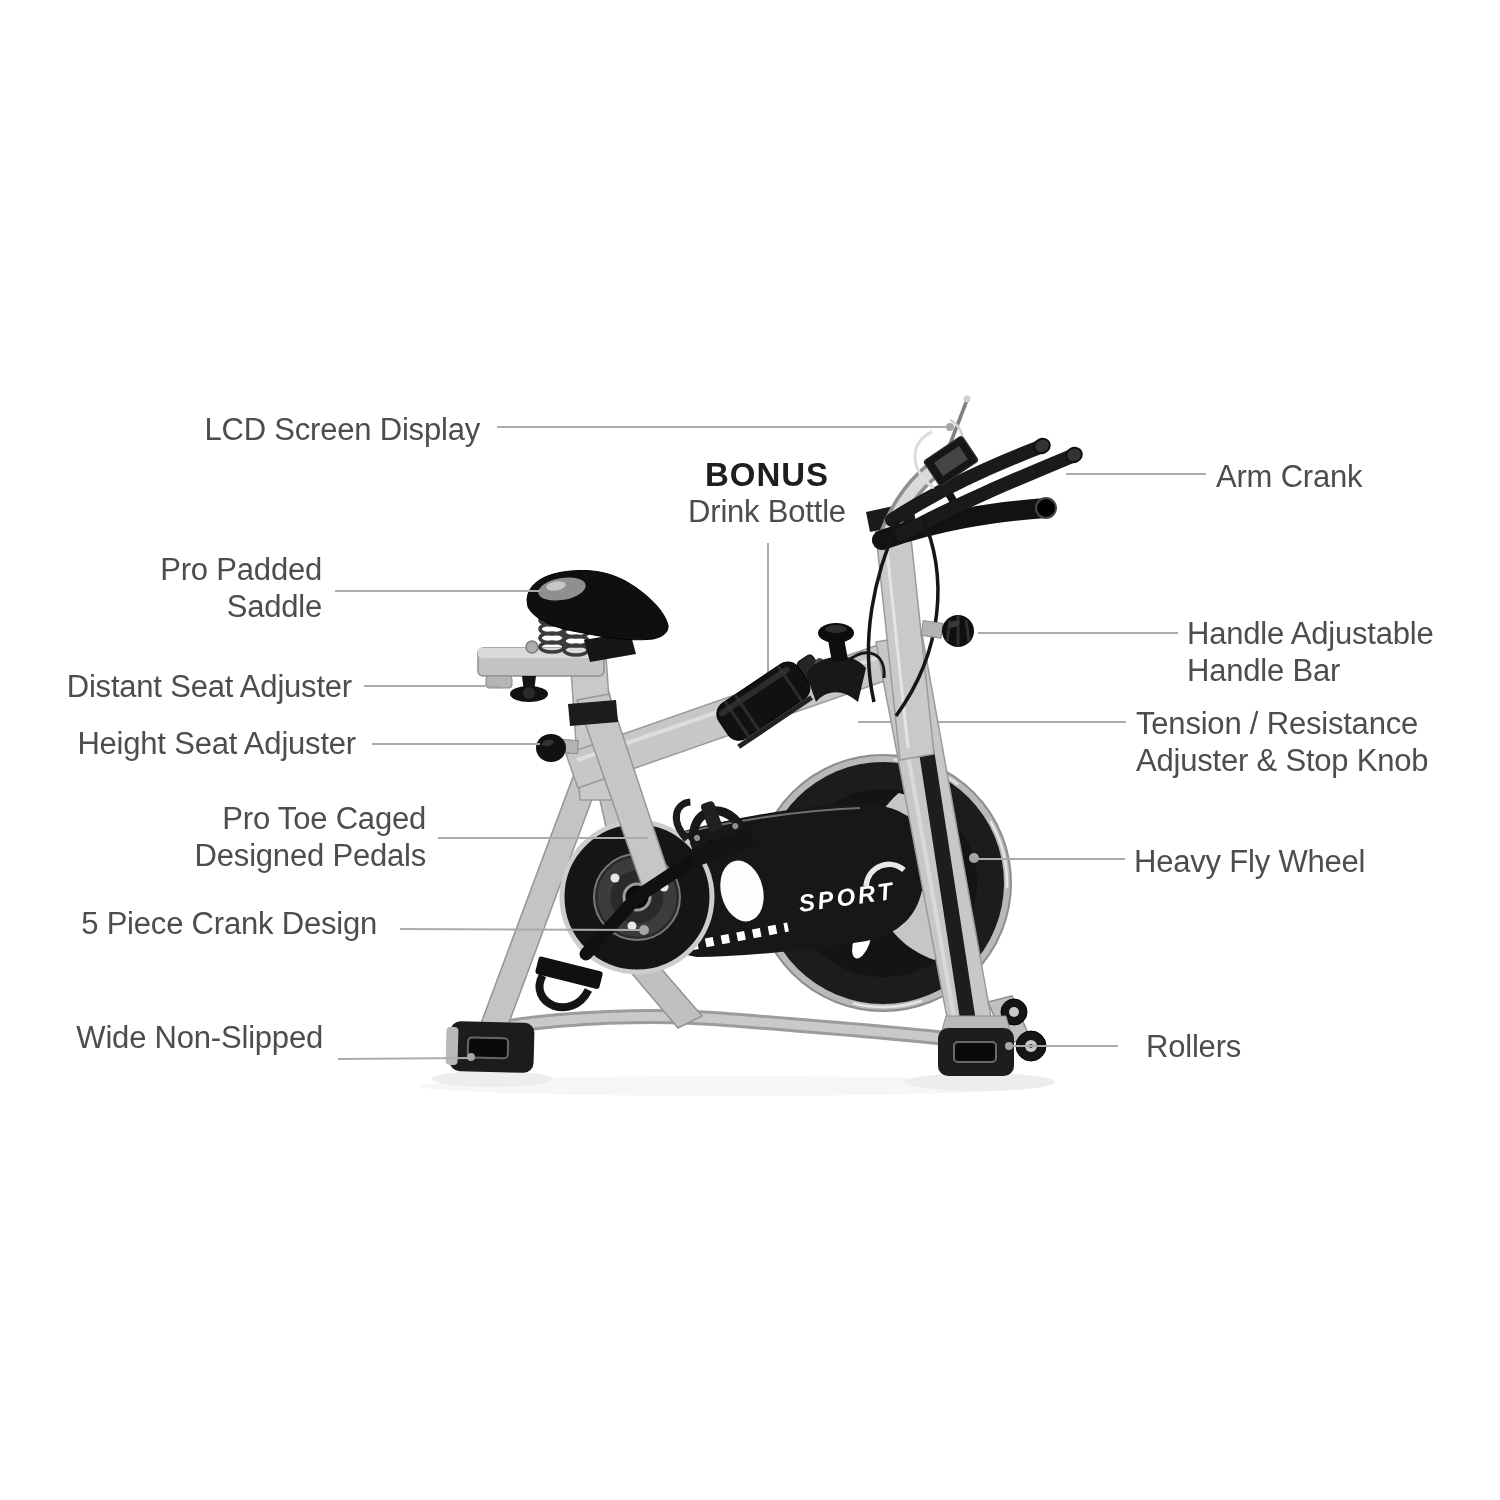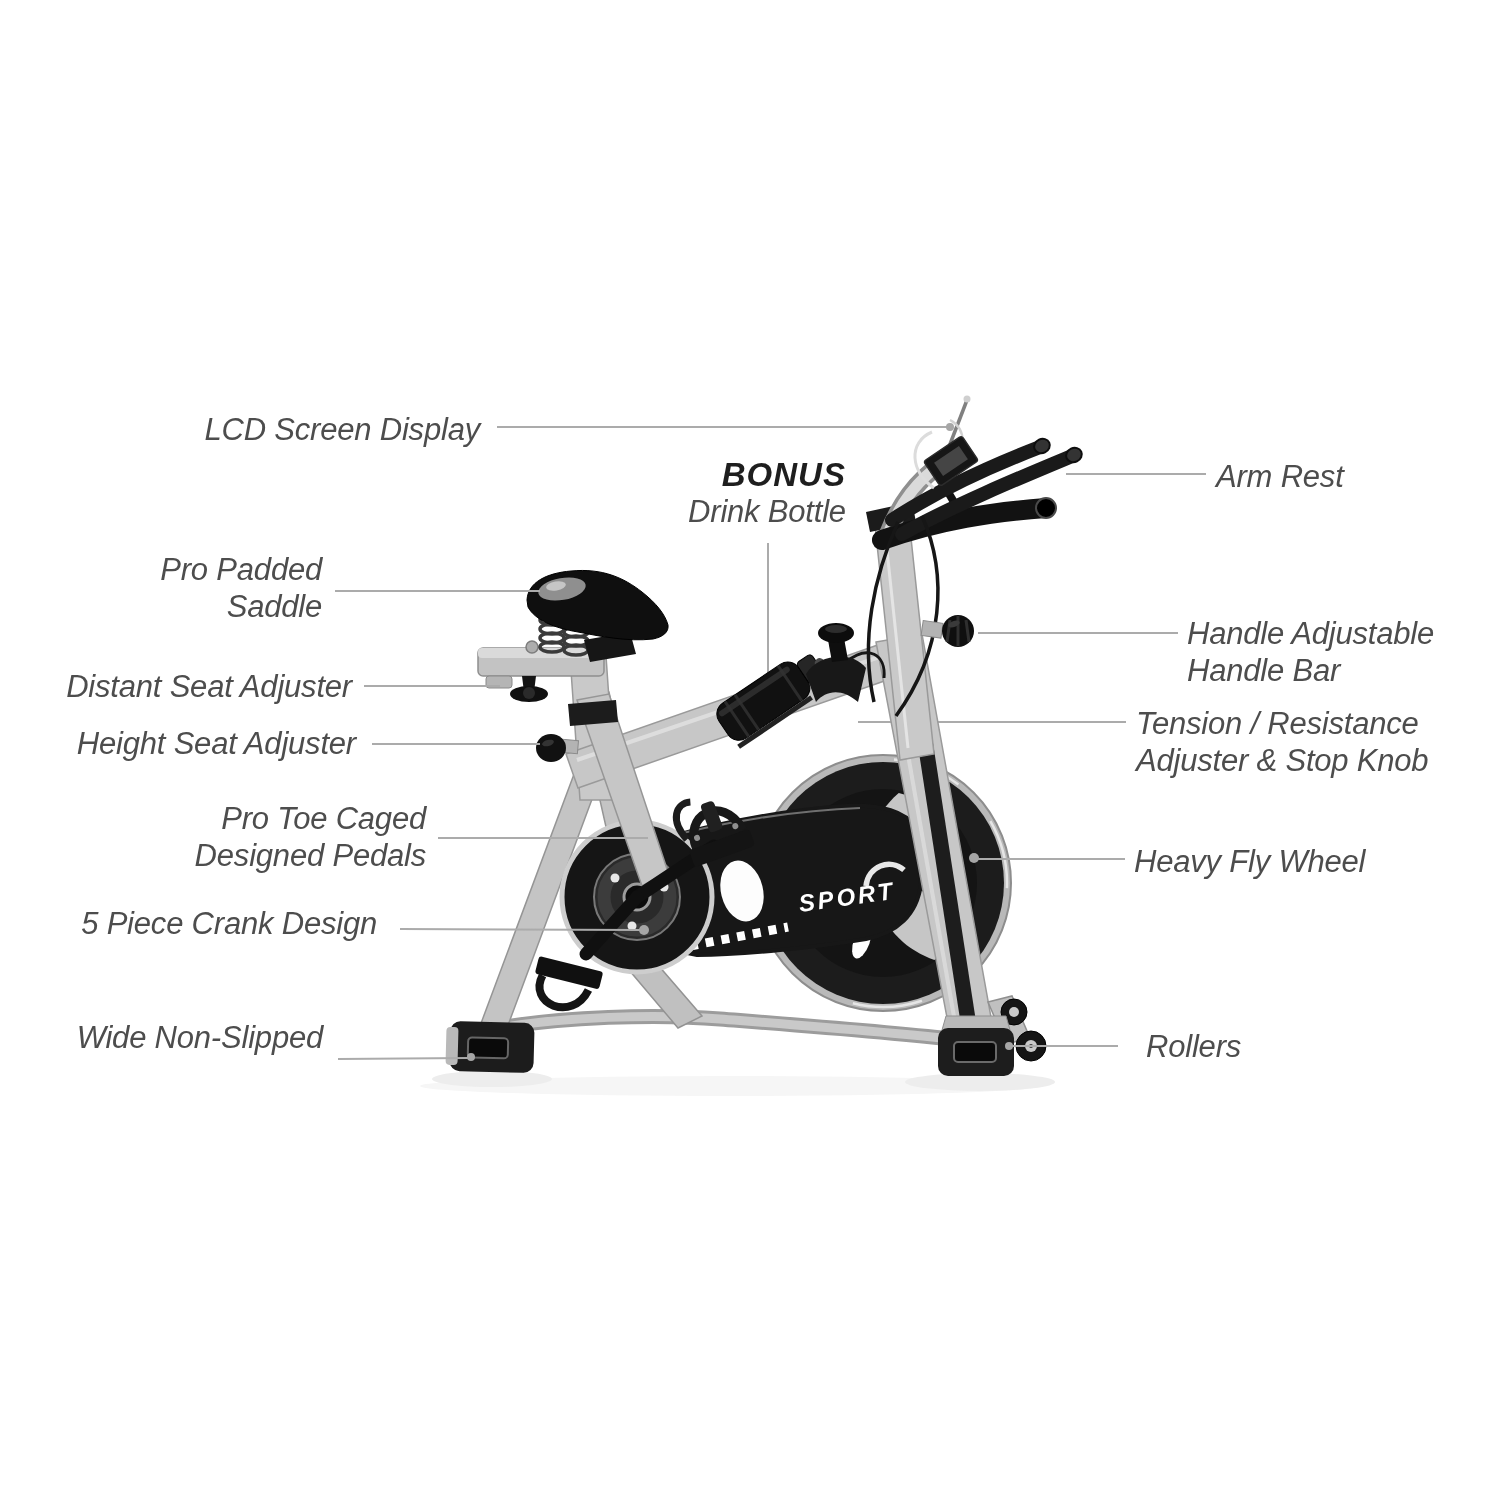--- a/index.html
+++ b/index.html
@@ -18,21 +18,21 @@
   }
   .bike-svg{position:absolute;left:0;top:0;width:1500px;height:1500px;}
   .label{
     position:absolute;
     color:var(--label_text);
     font-size:31px;
     line-height:37px;
     letter-spacing:-0.2px;
     white-space:nowrap;
   }
-  .label span{display:block;font-style:italic;}
+  .label span{display:block;}
   .al-r{text-align:right;}
   .al-l{text-align:left;}
   .al-c{text-align:center;transform:translateX(-50%);}
   .bonus-title{font-weight:bold;color:var(--bonus_text);font-size:33px;letter-spacing:1px;}
 </style>
 </head>
 <body>
 
 <div class="stage">
 
@@ -266,21 +266,21 @@
       <circle cx="974" cy="858" r="5"></circle>
       <circle cx="1009" cy="1046" r="4"></circle>
       <circle cx="471" cy="1057" r="4"></circle>
     </g>
   </svg>
 
   <div class="label al-r" style="right:1020px; top:411px;">
     <span>LCD Screen Display</span>
   </div>
 
-  <div class="label al-c" style="left:767px; top:456px; text-align:right;">
+  <div class="label al-c" style="left:767px; top:456px; text-align:center;">
     <span class="bonus-title">BONUS</span>
     <span>Drink Bottle</span>
   </div>
 
   <div class="label al-r" style="right:1178px; top:551px;">
     <span>Pro Padded</span>
     <span>Saddle</span>
   </div>
 
   <div class="label al-r" style="right:1148px; top:668px;">
@@ -298,21 +298,21 @@
 
   <div class="label al-r" style="right:1123px; top:905px;">
     <span>5 Piece Crank Design</span>
   </div>
 
   <div class="label al-r" style="right:1177px; top:1019px;margin-left:30px;">
     <span>Wide Non-Slipped</span>
   </div>
 
   <div class="label al-l" style="left:1216px; top:458px;">
-    <span>Arm Rest</span>
+    <span>Arm Crank</span>
   </div>
 
   <div class="label al-l" style="left:1187px; top:615px;">
     <span>Handle Adjustable</span>
     <span>Handle Bar</span>
   </div>
 
   <div class="label al-l" style="left:1136px; top:705px;">
     <span>Tension / Resistance</span>
     <span>Adjuster &amp; Stop Knob</span>

